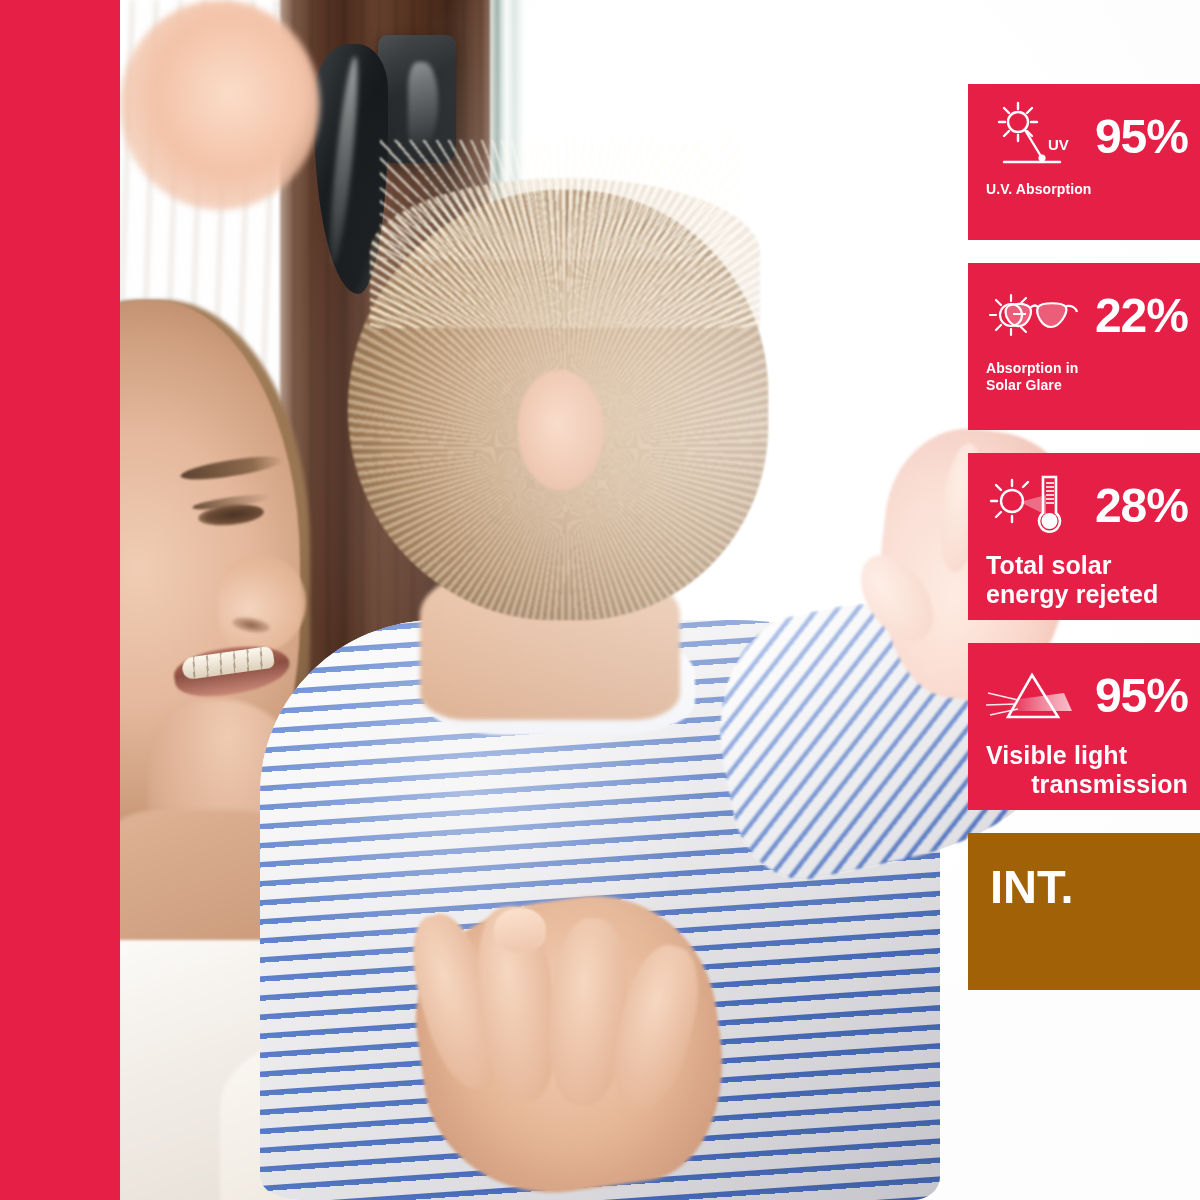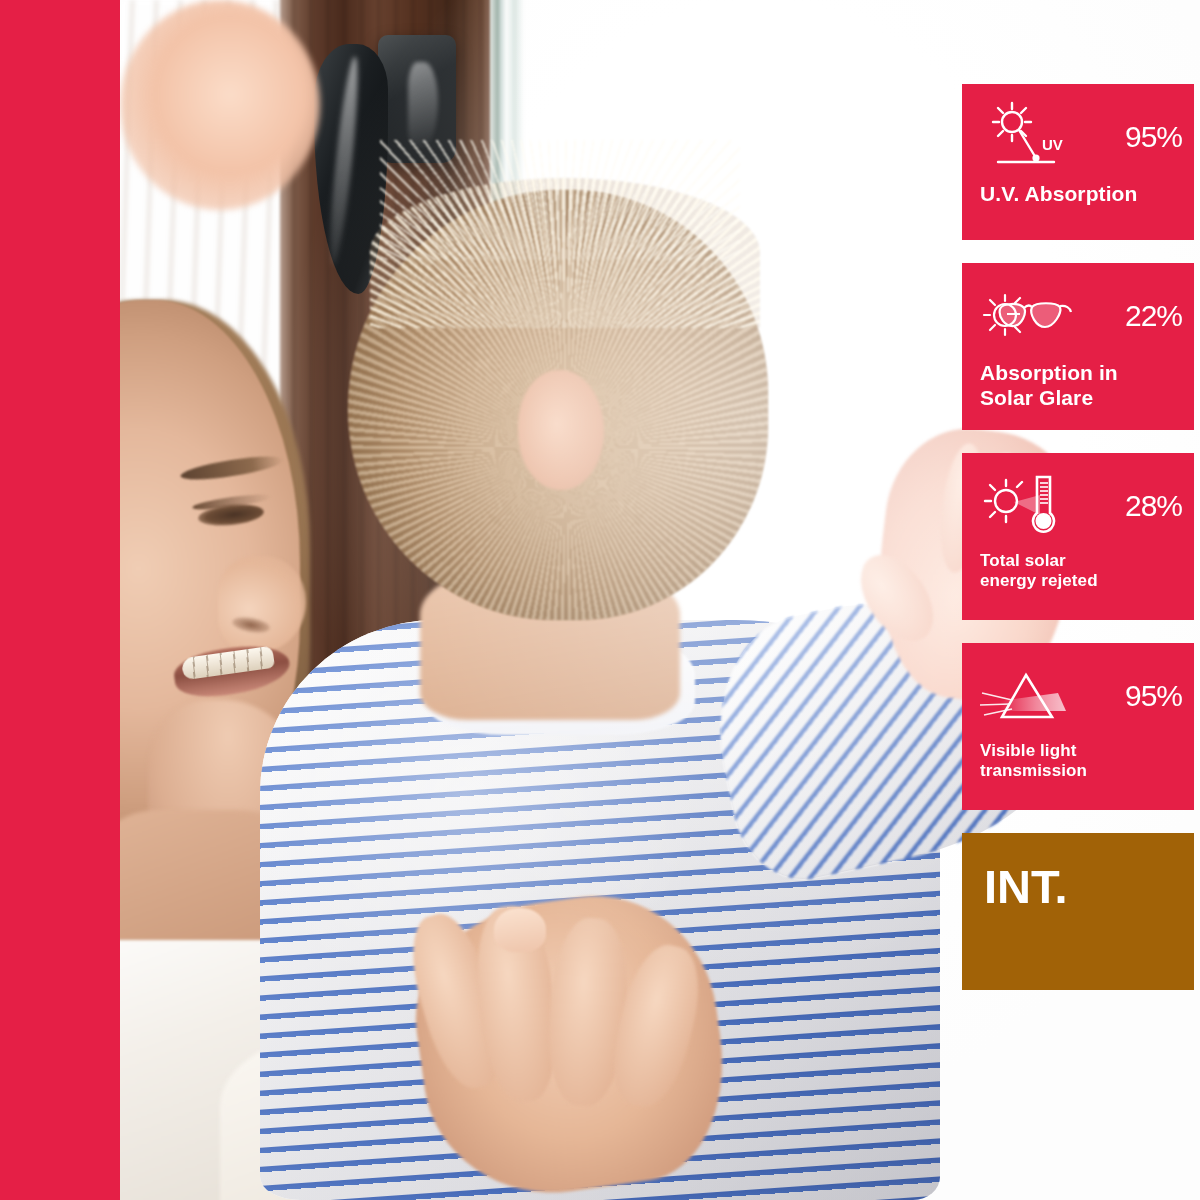--- a/index.html
+++ b/index.html
@@ -299,42 +299,42 @@
 
   
   #left-bar{
     position:absolute; left:0; top:0; width:120px; height:1200px;
     background:#e51f46;
     z-index:5;
   }
 
   
   #cards{
-    position:absolute; right:6px; top:0; width:232px; height:1200px; z-index:6;
+    position:absolute; right:0; top:0; width:232px; height:1200px; z-index:6;
   }
   .card{
     position:absolute; left:0; width:232px;
     background:#e51f46;
     color:#ffffff;
     padding:16px 12px 10px 18px;
   }
   .card-top{
     display:flex; align-items:center; justify-content:space-between;
     height:74px;
   }
   .card-icon{ width:96px; height:74px; flex:0 0 96px; }
   .card-pct{
-    font-size:30px; font-weight:normal; letter-spacing:-1px;
+    font-size:48px; font-weight:bold; letter-spacing:-1px;
     line-height:1; white-space:nowrap;
   }
   .card-label{
-    font-size:21px; font-weight:bold; line-height:1.13;
+    font-size:14px; font-weight:bold; line-height:1.13;
     margin-top:8px; letter-spacing:.1px;
   }
-  .card-label.small{ font-size:17px; }
+  .card-label.small{ font-size:25px; }
   #card-int{
     position:absolute; left:0; width:232px;
     background:#a16207; color:#fff;
     padding:26px 12px 18px 22px;
   }
   .int-line{
     font-size:47px; font-weight:bold; line-height:1.18; letter-spacing:0px;
   }
 </style>
 </head>
@@ -511,20 +511,20 @@
             <line x1="2" y1="34" x2="32" y2="41"></line>
             <line x1="0" y1="46" x2="30" y2="45"></line>
             <line x1="4" y1="56" x2="32" y2="50"></line>
           </g>
           <path d="M46 16 L72 58 L22 58 Z" fill="none" stroke="#ffffff" stroke-width="2.6"></path>
         </svg>
       </span>
       <span class="card-pct">95%</span>
     </div>
     <div class="card-label small">Visible light</div>
-    <div class="card-label small" style="margin-top:1px;">transmission</div>
+    <div class="card-label small" style="margin-top:1px;text-align:right;">transmission</div>
   </div>
 
   <div id="card-int" style="top:833px; height:157px;">
     <div class="int-line">INT.</div>
   </div>
 
 </div>
 
 </body></html>

